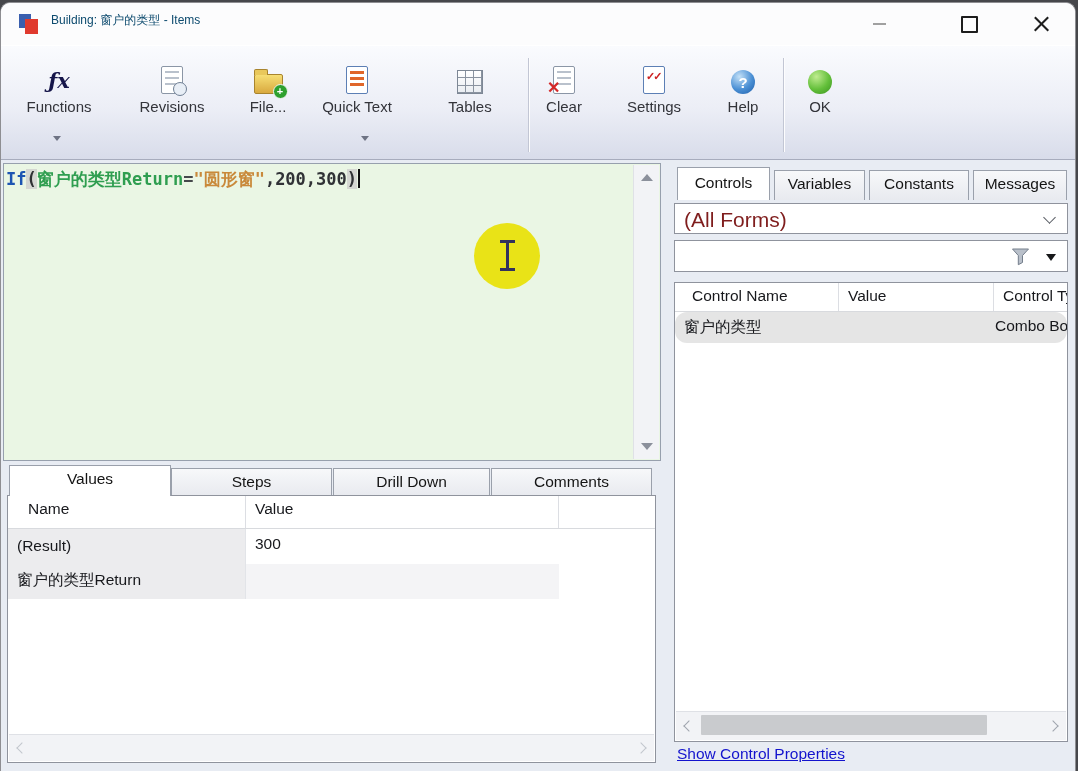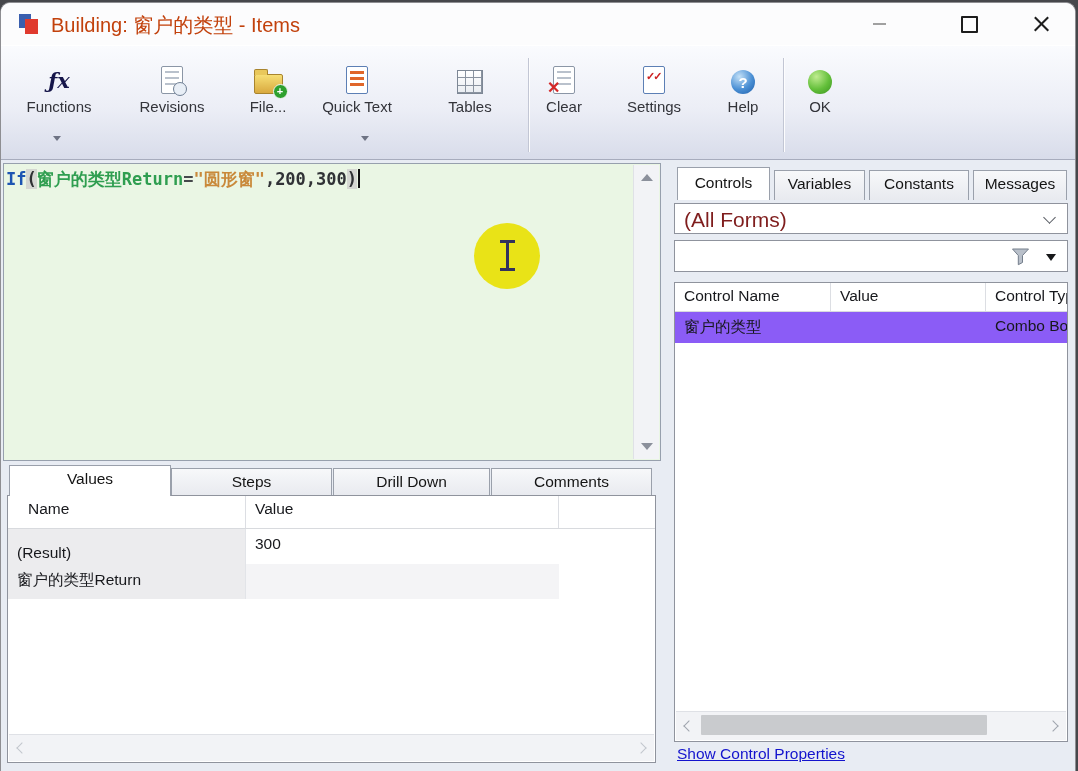--- a/index.html
+++ b/index.html
@@ -6,21 +6,21 @@
   body{width:1078px;height:771px;background:#46474b;position:relative;overflow:hidden;
        font-family:"Liberation Sans",sans-serif;-webkit-font-smoothing:antialiased;}
   .window{position:absolute;left:0;top:2px;width:1076px;height:769px;background:#e8ecf3;
           border:1px solid #8e8e92;border-bottom:none;border-radius:10px 10px 0 0;
           box-sizing:border-box;overflow:hidden;}
   
   .titlebar{position:absolute;left:0;top:0;width:100%;height:42px;background:#fcfcfd;}
   .app-icon{position:absolute;left:17px;top:9px;width:24px;height:24px;}
   .app-icon .sq-blue{position:absolute;left:1px;top:2px;width:12px;height:14px;background:#3a5fae;}
   .app-icon .sq-red{position:absolute;left:7px;top:7px;width:13px;height:15px;background:#e03a2e;}
-  .title-text{position:absolute;left:50px;top:9px;font-size:20px;color:#c2410c;}
+  .title-text{position:absolute;left:50px;top:9px;font-size:12px;color:#0c4a6e;}
   .win-btn{position:absolute;top:6px;width:46px;height:30px;display:flex;align-items:center;justify-content:center;}
   .btn-min span{display:block;width:13px;height:0;border-top:2px solid #a0a0a0;}
   .btn-max span{display:block;width:13px;height:13px;border:2px solid #1d1d1d;border-radius:1px;}
   .btn-close span{position:relative;display:block;width:17px;height:17px;}
   .btn-close span::before,.btn-close span::after{content:"";position:absolute;left:-1px;top:7px;width:19px;height:2.2px;background:#1d1d1d;}
   .btn-close span::before{transform:rotate(45deg);}
   .btn-close span::after{transform:rotate(-45deg);}
   
   .toolbar{position:absolute;left:0;top:42px;width:100%;height:115px;
            background:linear-gradient(#fafbfe, #eceef6 55%, #d8dcea);
@@ -92,21 +92,21 @@
         border-bottom:1.7px solid #565a62;transform:rotate(45deg);}
   .tri-down{position:absolute;width:0;height:0;border-left:5.5px solid transparent;border-right:5.5px solid transparent;
             border-top:7px solid #17181a;}
   .funnel{position:absolute;right:36px;top:6px;}
   
   .lrow{display:flex;box-sizing:border-box;}
   .lcell{box-sizing:border-box;padding:4px 0 0 9px;font-size:15.5px;color:#17181c;white-space:nowrap;
          overflow:hidden;border-right:1px solid #e2e4e8;}
   .hdr .lcell{border-right:1px solid #dcdee3;}
   .hdr{border-bottom:1px solid #d8dade;background:#fff;}
-  .row-selected{background:#8b5cf6;}
+  .row-selected{background:#e5e5e5;border-radius:12px;}
   .name-shade{background:#ececee;}
   .val-shade{background:#f4f4f6;}
   .hscroll{position:absolute;left:1px;right:1px;bottom:1px;height:26px;background:#f2f3f6;border-top:1px solid #dfe1e6;}
   .hthumb{position:absolute;top:3px;height:20px;background:#c9cbce;border-radius:1px;}
   .chev-l,.chev-r{position:absolute;top:9px;width:7px;height:7px;border-left:1.8px solid #9fa4ad;border-bottom:1.8px solid #9fa4ad;}
   .chev-l{left:9px;transform:rotate(45deg);}
   .chev-r{right:9px;transform:rotate(225deg);}
   .chev-faint{border-color:#c2c6cd;}
   .link{position:absolute;font-size:15.5px;color:#1313cd;text-decoration:underline;cursor:pointer;}
 </style>
@@ -223,21 +223,21 @@
   <div class="tab" style="left:332px;top:465px;width:157px;height:28px;"><span>Drill Down</span></div>
   <div class="tab" style="left:490px;top:465px;width:161px;height:28px;"><span>Comments</span></div>
 
   <div class="box" style="left:6px;top:492px;width:649px;height:268px;">
     <div class="lrow hdr" style="height:33px;">
       <div class="lcell" style="width:238px;padding-left:20px;">Name</div>
       <div class="lcell" style="width:313px;">Value</div>
       <div class="lcell" style="flex:1;border-right:none;"></div>
     </div>
     <div class="lrow" style="height:35px;">
-      <div class="lcell name-shade" style="width:238px;padding-top:15px;">(Result)</div>
+      <div class="lcell name-shade" style="width:238px;padding-top:8px;">(Result)</div>
       <div class="lcell" style="width:313px;padding-top:6px;border-right:none;">300</div>
     </div>
     <div class="lrow" style="height:35px;">
       <div class="lcell name-shade" style="width:238px;padding-top:6px;">窗户的类型Return</div>
       <div class="lcell val-shade" style="width:313px;padding-top:6px;border-right:none;"></div>
     </div>
     <div class="hscroll">
       <span class="chev-l chev-faint"></span>
       <span class="chev-r chev-faint"></span>
     </div>
@@ -256,21 +256,21 @@
   <div class="box" style="left:673px;top:237px;width:394px;height:32px;">
     <span class="funnel">
       <svg width="21" height="19" viewBox="0 0 21 19">
           <path d="M2.5 2h16l-6 6.5v7l-4.2 2.2v-9.2z" fill="#b9c0ca" stroke="#747e8b" stroke-width="1"></path>
         </svg>
     </span>
     <span class="tri-down" style="right:11px;top:13px;"></span>
   </div>
 
   <div class="box" style="left:673px;top:279px;width:394px;height:460px;">
-    <div class="lrow hdr" style="height:29px;">
+    <div class="lrow hdr" style="height:29px;padding-left:8px;">
       <div class="lcell" style="width:156px;">Control Name</div>
       <div class="lcell" style="width:155px;">Value</div>
       <div class="lcell" style="flex:1;border-right:none;">Control Type</div>
     </div>
     <div class="lrow row-selected" style="height:31px;">
       <div class="lcell" style="width:156px;padding-top:5px;border-right:none;">窗户的类型</div>
       <div class="lcell" style="width:155px;padding-top:5px;border-right:none;"></div>
       <div class="lcell" style="flex:1;padding-top:5px;border-right:none;">Combo Box</div>
     </div>
     <div class="hscroll" style="height:28px;">

